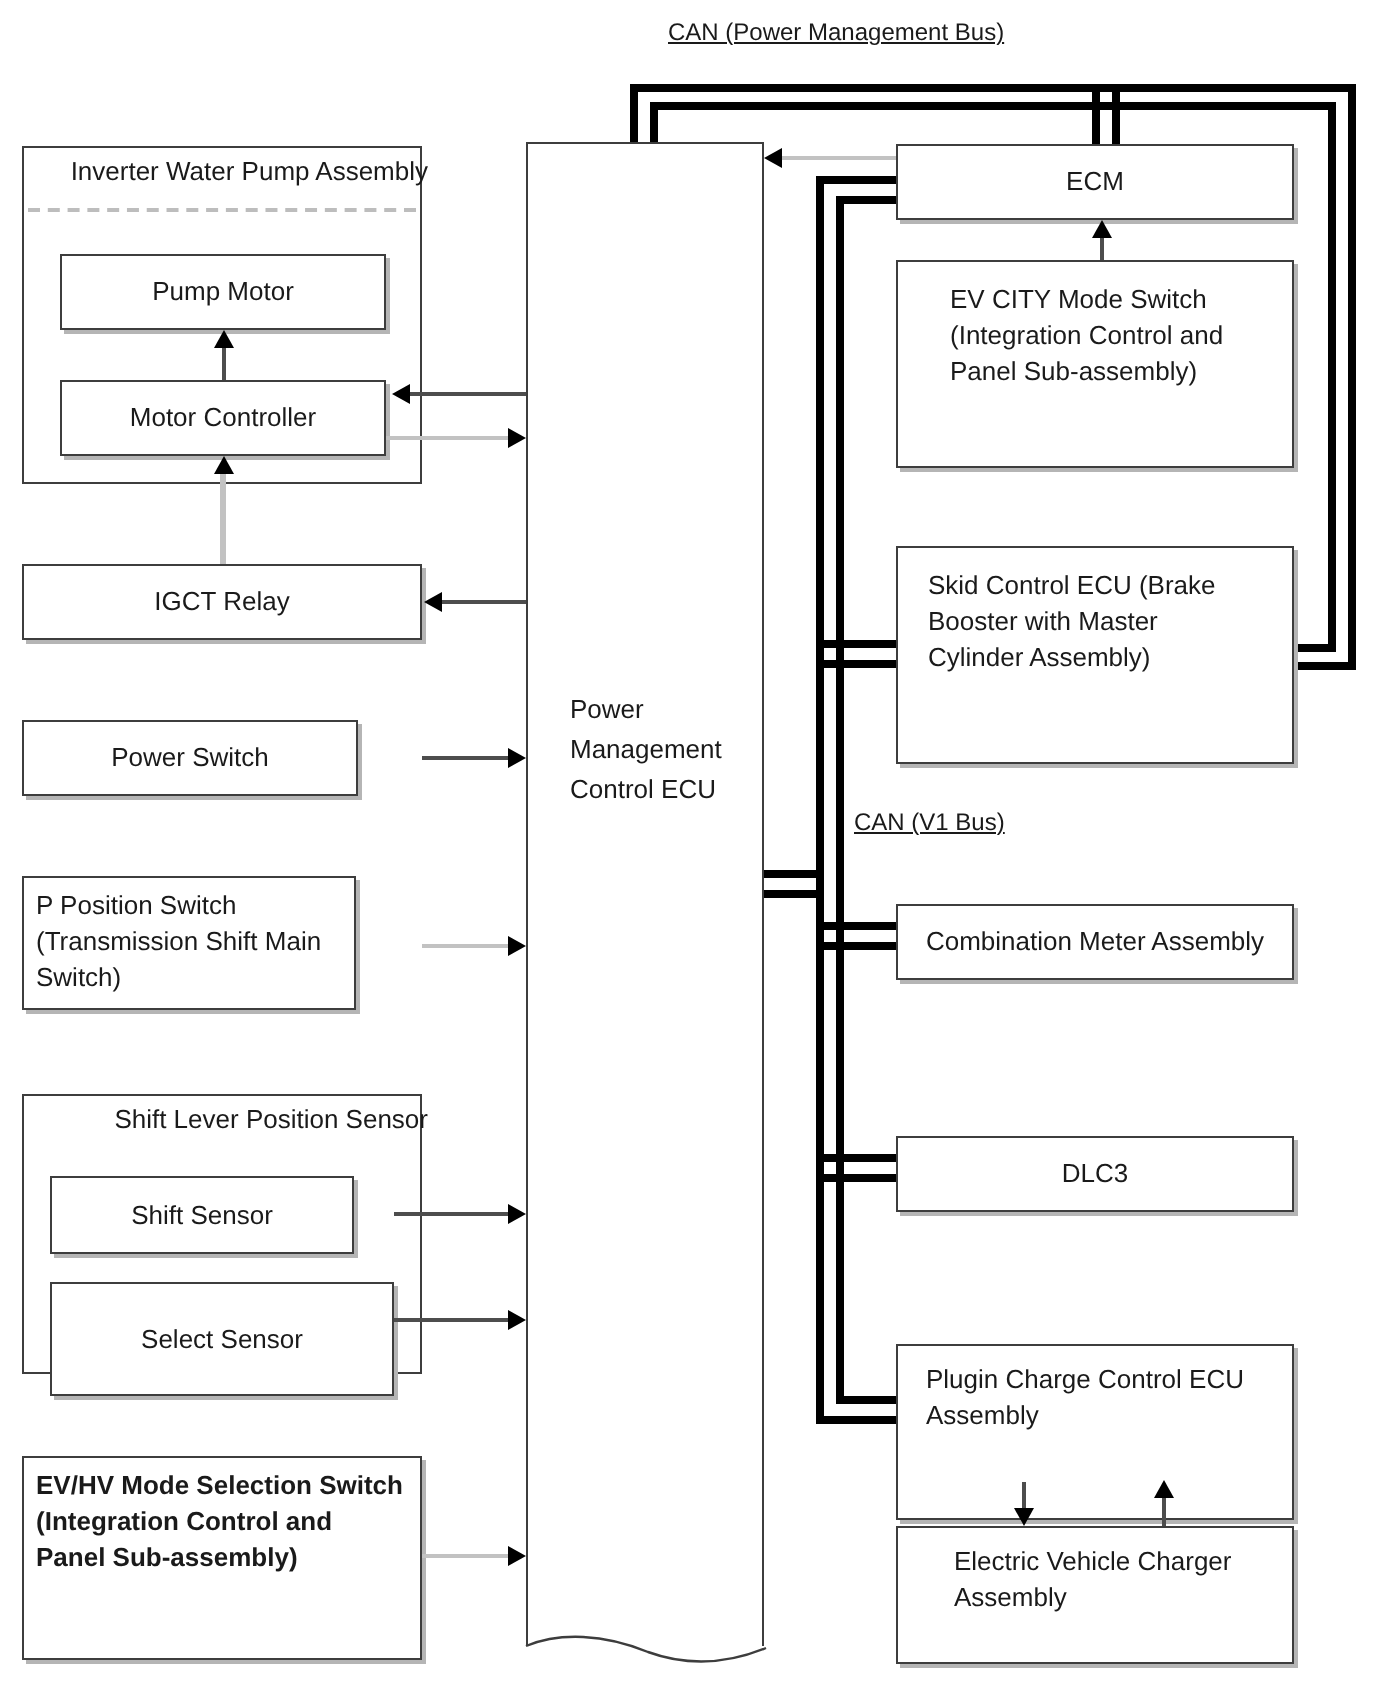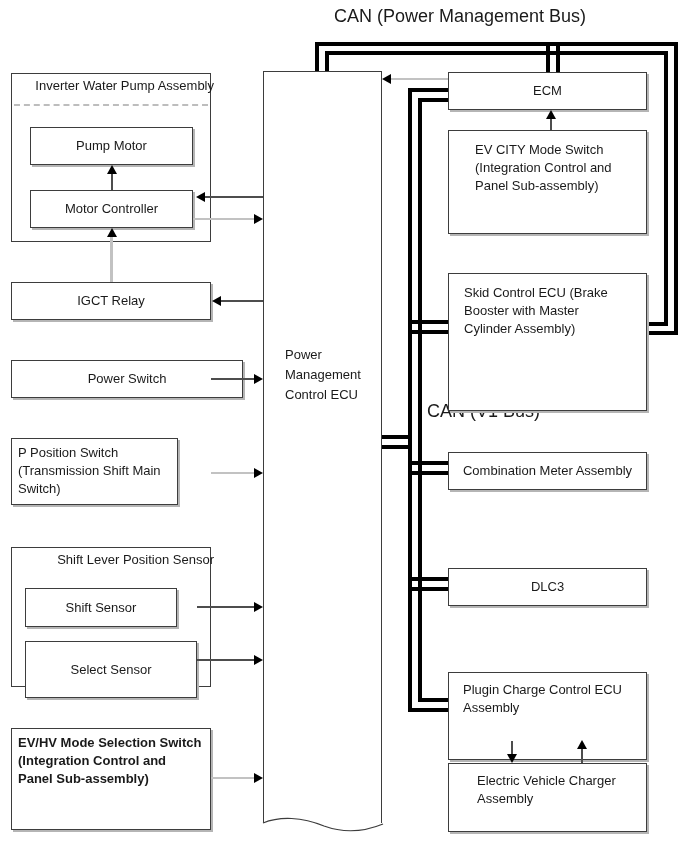--- a/index.html
+++ b/index.html
@@ -5,21 +5,21 @@
   :root{
     --bus:#000000; --connector-light:#c2c2c2; --connector-dark:#4d4d4d;
     --arrowhead:#000000; --box-border:#3d3d3d; --box-shadow:#b5b5b5;
     --dashed-divider:#bdbdbd; --background:#ffffff; --text:#1a1a1a;
   }
   html,body{margin:0;padding:0;background:#fff;}
   #canvas{
     position:relative; width:690px; height:853px; background:var(--background);
     font-family:"Liberation Sans", sans-serif; color:var(--text); overflow:hidden;
   }
-  .lbl{position:absolute; font-size:18px; line-height:18px; white-space:nowrap;}
+  .lbl{position:absolute; font-size:12px; line-height:18px; white-space:nowrap;text-decoration:underline;}
   .box{
     position:absolute; box-sizing:border-box; background:#fff;
     border:1px solid var(--box-border); font-size:13px; line-height:18px;
     box-shadow:2px 2px 0 var(--box-shadow);
   }
   .box.center-text{display:flex; align-items:center; justify-content:center; text-align:center;}
   .box.top-text{padding:5px 6px; white-space:normal;}
   .groupbox{
     position:absolute; box-sizing:border-box; background:#fff;
     border:1px solid var(--box-border); font-size:13px;
@@ -93,21 +93,21 @@
   </div>
 
   <div class="box center-text" style="left:30px; top:190px; width:163px; height:38px;">
     <span>Motor Controller</span>
   </div>
 
   <div class="box center-text" style="left:11px; top:282px; width:200px; height:38px;">
     <span>IGCT Relay</span>
   </div>
 
-  <div class="box center-text" style="left:11px; top:360px; width:232px; height:38px;">
+  <div class="box center-text" style="left:11px; top:360px; width:168px; height:38px;">
     <span>Power Switch</span>
   </div>
 
   <div class="box top-text" style="left:11px; top:438px; width:167px; height:67px;">
     <span>P Position Switch (Transmission Shift Main Switch)</span>
   </div>
 
   <div class="groupbox" style="left:11px; top:547px; width:200px; height:140px;">
     <span class="gtitle">Shift Lever Position Sensor</span>
   </div>
@@ -125,21 +125,21 @@
   </div>
 
   <div class="box center-text" style="left:448px; top:72px; width:199px; height:38px;">
     <span>ECM</span>
   </div>
 
   <div class="box top-text" style="left:448px; top:130px; width:199px; height:104px; padding:10px 8px 10px 26px;">
     <span>EV CITY Mode Switch (Integration Control and Panel Sub-assembly)</span>
   </div>
 
-  <div class="box top-text" style="left:448px; top:273px; width:199px; height:138px; padding:10px 20px 10px 15px;">
+  <div class="box top-text" style="left:448px; top:273px; width:199px; height:109px; padding:10px 20px 10px 15px;">
     <span>Skid Control ECU (Brake Booster with Master Cylinder Assembly)</span>
   </div>
 
   <div class="box center-text" style="left:448px; top:452px; width:199px; height:38px;">
     <span>Combination Meter Assembly</span>
   </div>
 
   <div class="box center-text" style="left:448px; top:568px; width:199px; height:38px;">
     <span>DLC3</span>
   </div>

